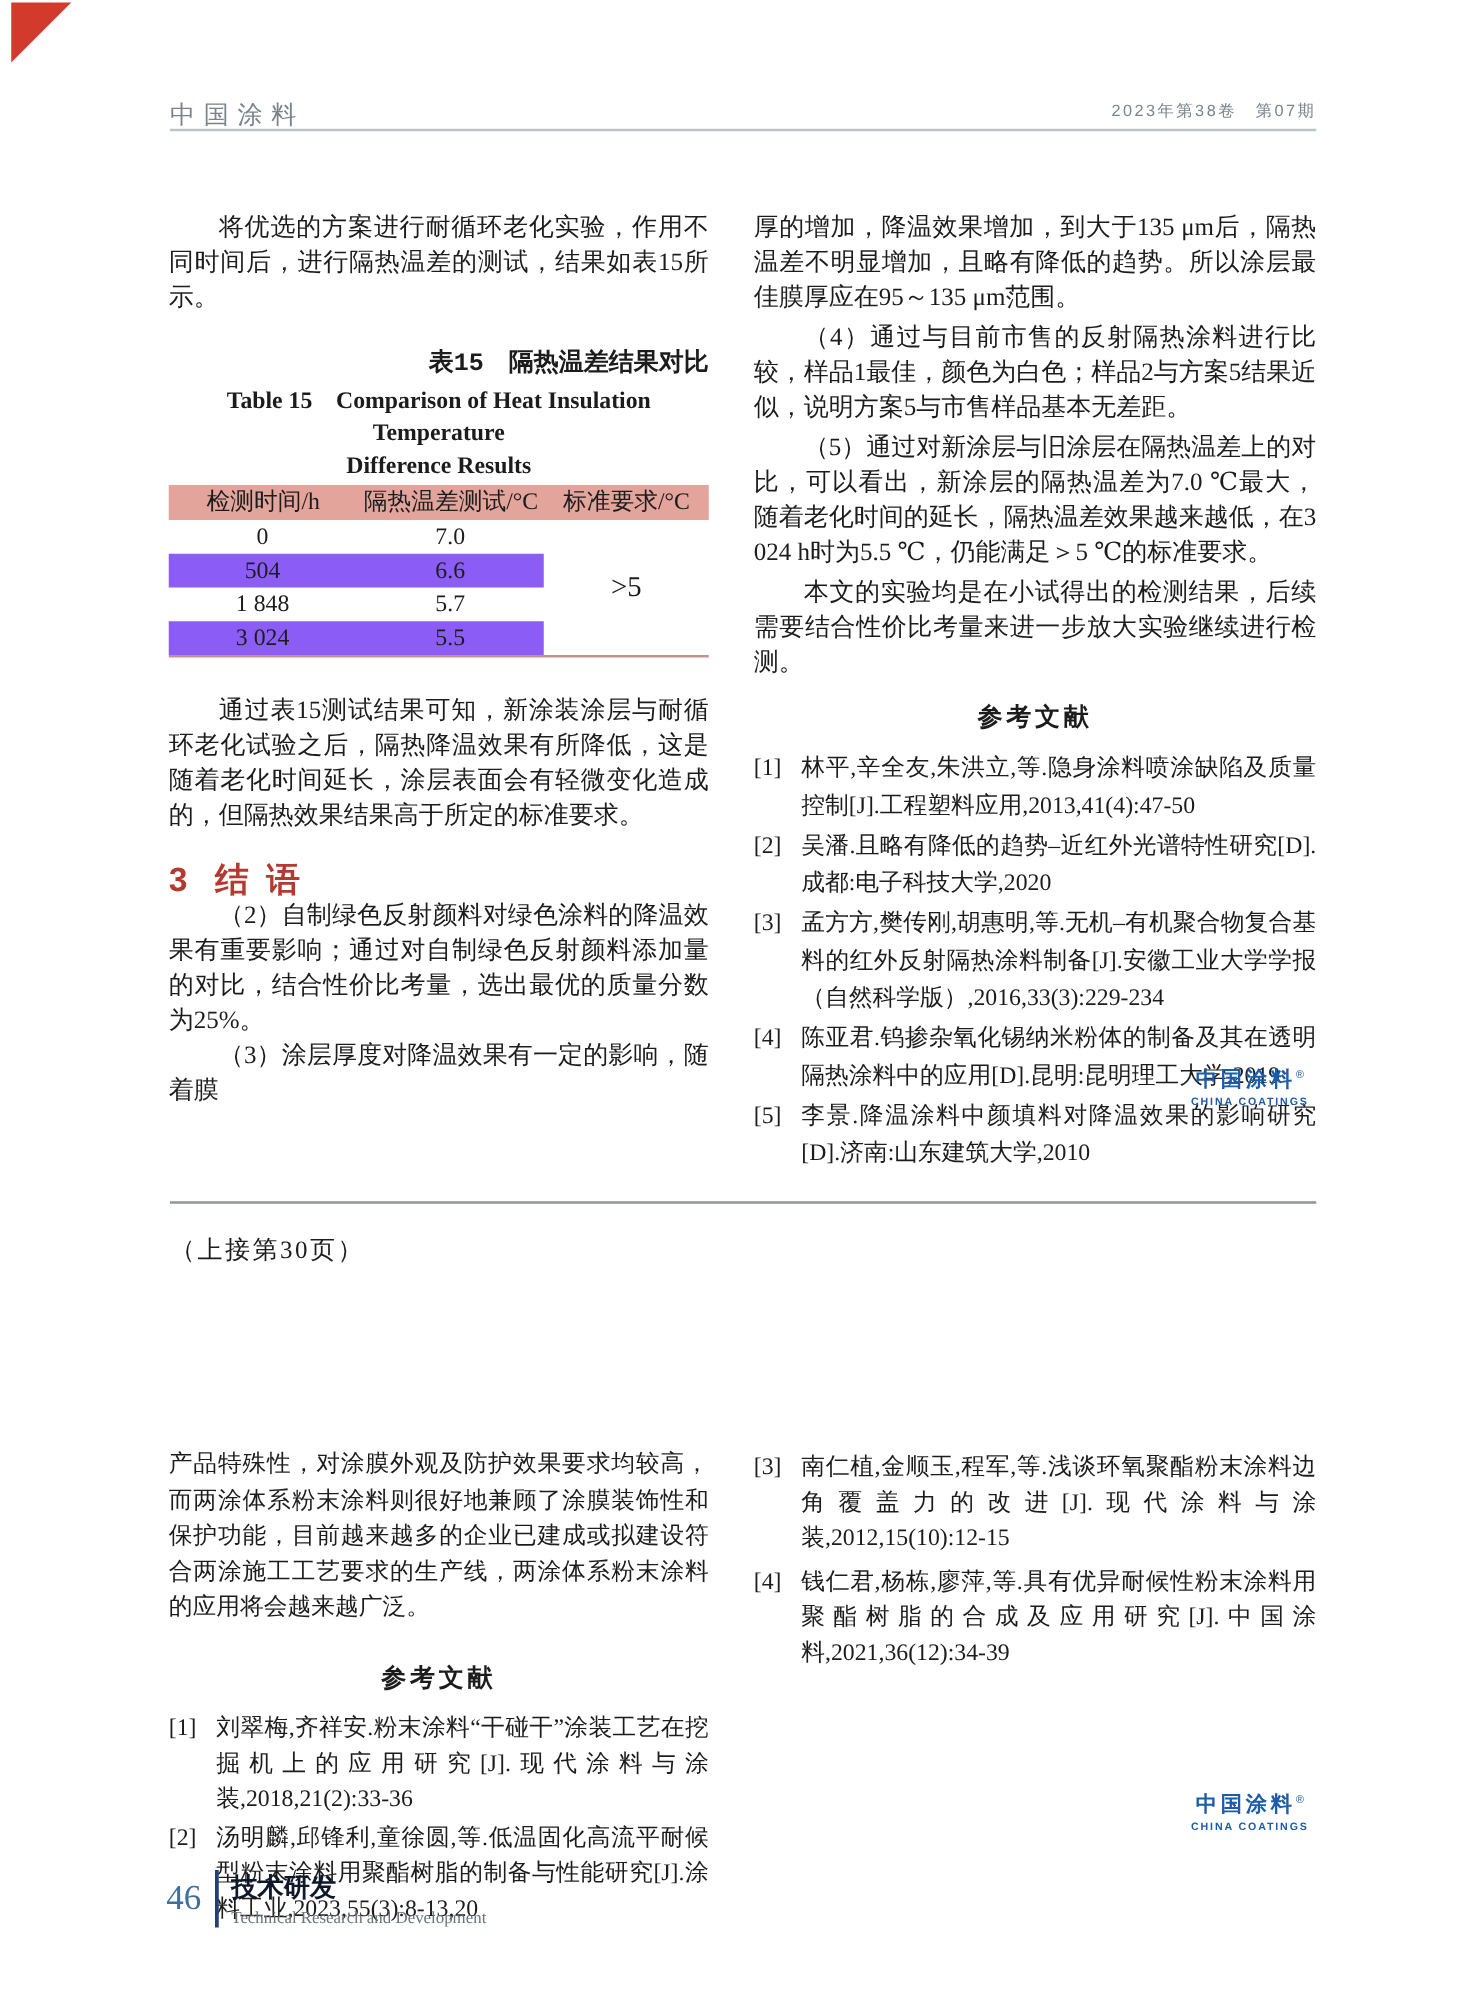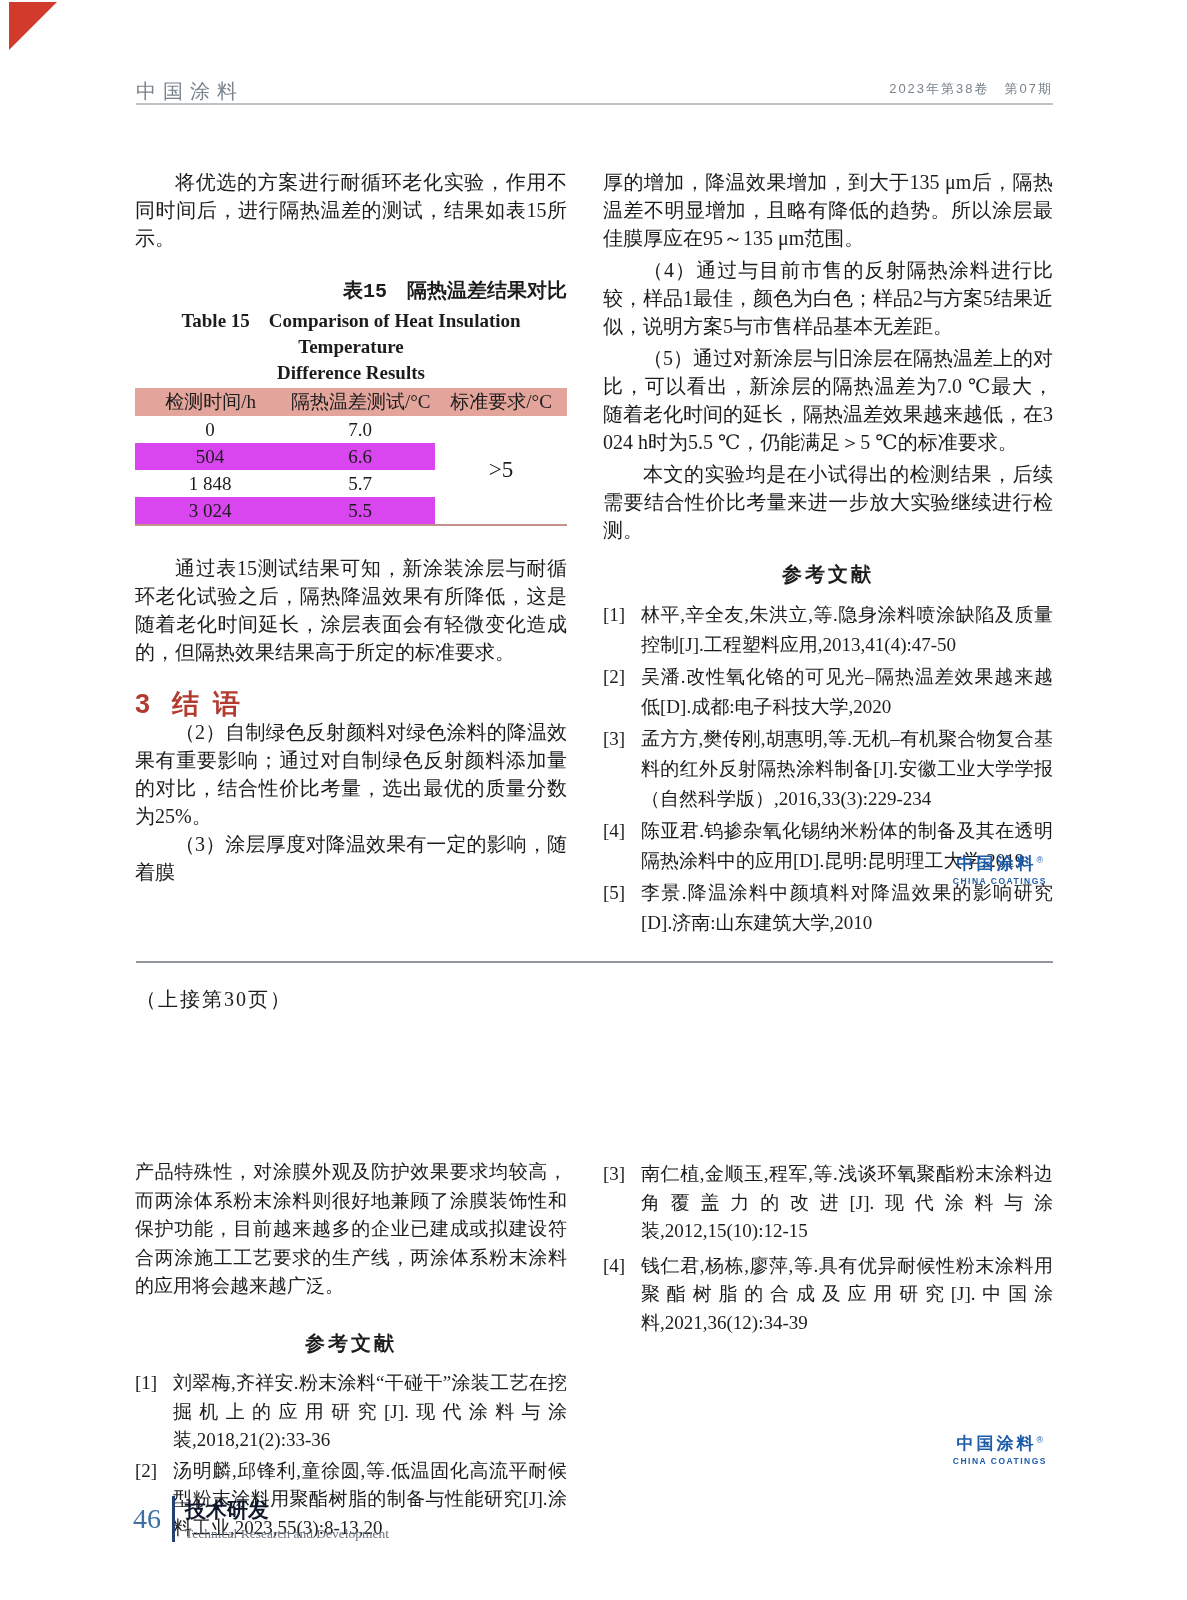--- a/index.html
+++ b/index.html
@@ -30,21 +30,21 @@
           font-weight:bold;font-size:20px;text-indent:0;}
   .cap-en{margin-top:2px;text-align:center;font-weight:bold;font-size:19px;line-height:26px;text-indent:0;}
   .tbl{margin-top:2px;width:100%;font-size:19px;}
   .tbl-head{display:flex;background:#e2a49b;height:28px;align-items:center;}
   .th{text-align:center;}
   .th1{width:35%;}.th2{width:34.5%;}.th3{width:30.5%;}
   .tbl-body{display:flex;border-bottom:2px solid #c59289;}
   .tbl-grid{width:69.5%;}
   .tr{display:flex;height:27px;align-items:center;}
   .tr .td{width:50%;text-align:center;}
-  .stripe{background:#d946ef;}
+  .stripe{background:#8b5cf6;}
   .tbl-req{width:30.5%;display:flex;align-items:center;justify-content:center;font-size:23px;}
 
   
   .sec-h{margin-top:24px;display:flex;align-items:baseline;color:#b23a2e;
          font-family:"Liberation Sans","DejaVu Sans",sans-serif;font-weight:bold;font-size:27px;}
   .sec-h .num{margin-right:22px;}
   .sec-h .ttl{letter-spacing:14px;}
   .pts{margin-top:14px;}
 
   
@@ -142,21 +142,21 @@
     <p class="ind mt4">本文的实验均是在小试得出的检测结果，后续需要结合性价比考量来进一步放大实验继续进行检测。</p>
 
     <p class="ref-title">参考文献</p>
     <div class="refs">
       <div class="ref">
         <span class="lbl">[1]</span>
         <span>林平,辛全友,朱洪立,等.隐身涂料喷涂缺陷及质量控制[J].工程塑料应用,2013,41(4):47-50</span>
       </div>
       <div class="ref">
         <span class="lbl">[2]</span>
-        <span>吴潘.改性氧化铬的可见光–隔热温差效果越来越低[D].成都:电子科技大学,2020</span>
+        <span>吴潘.且略有降低的趋势–近红外光谱特性研究[D].成都:电子科技大学,2020</span>
       </div>
       <div class="ref">
         <span class="lbl">[3]</span>
         <span>孟方方,樊传刚,胡惠明,等.无机–有机聚合物复合基料的红外反射隔热涂料制备[J].安徽工业大学学报（自然科学版）,2016,33(3):229-234</span>
       </div>
       <div class="ref">
         <span class="lbl">[4]</span>
         <span>陈亚君.钨掺杂氧化锡纳米粉体的制备及其在透明隔热涂料中的应用[D].昆明:昆明理工大学,2019</span>
       </div>
       <div class="ref">

